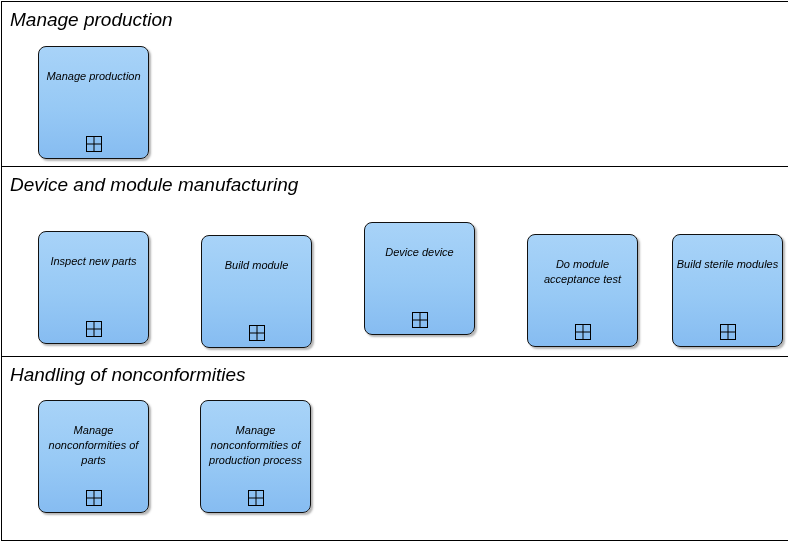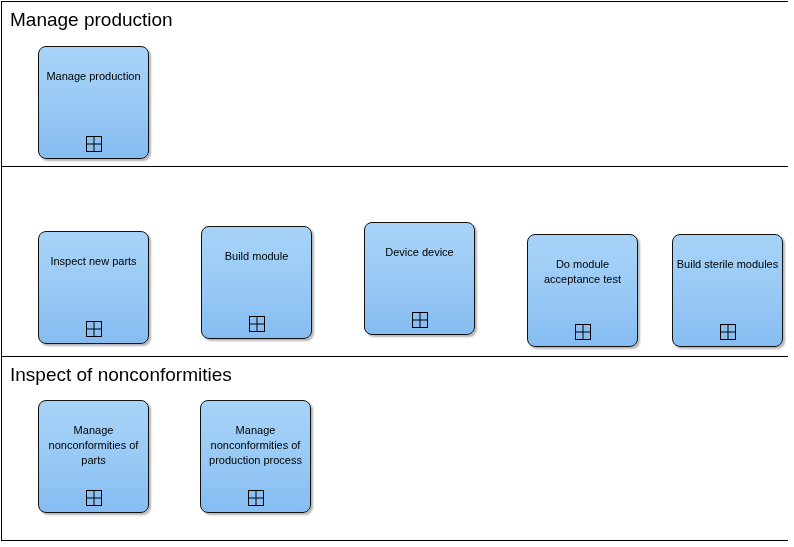--- a/index.html
+++ b/index.html
@@ -14,20 +14,21 @@
     position: absolute;
     left: 1px; top: 1px;
     width: 787px; height: 540px;
     border-top: 1.5px solid #000;
     border-left: 1.5px solid #000;
     border-bottom: 1.5px solid #000;
   }
   .lane {
     position: relative;
     width: 100%;
+    font-style: italic;
   }
   .lane-1 { height: 165px; border-bottom: 1.5px solid #000; }
   .lane-2 { height: 190px; border-bottom: 1.5px solid #000; }
   .lane-3 { height: 180px; }
   .lane-title {
     position: absolute;
     left: 8px; top: 7px;
     font-size: 19px;
     color: #000;
     white-space: nowrap;
@@ -70,31 +71,32 @@
       <div class="box-label">Manage production</div>
       <svg class="expand-icon" viewBox="0 0 16 16" width="16" height="16">
         <rect x="0.5" y="0.5" width="15" height="15" fill="none" stroke="#000" stroke-width="1"></rect>
         <line x1="0.5" y1="8" x2="15.5" y2="8" stroke="#000" stroke-width="1"></line>
         <line x1="8" y1="0.5" x2="8" y2="15.5" stroke="#000" stroke-width="1"></line>
       </svg>
     </div>
   </div>
 
   <div class="lane lane-2">
+    <div class="lane-title">Device and module manufacturing</div>
 
     <div class="box" style="left:36px; top:64px;">
       <div class="box-label">Inspect new parts</div>
       <svg class="expand-icon" viewBox="0 0 16 16" width="16" height="16">
         <rect x="0.5" y="0.5" width="15" height="15" fill="none" stroke="#000" stroke-width="1"></rect>
         <line x1="0.5" y1="8" x2="15.5" y2="8" stroke="#000" stroke-width="1"></line>
         <line x1="8" y1="0.5" x2="8" y2="15.5" stroke="#000" stroke-width="1"></line>
       </svg>
     </div>
 
-    <div class="box" style="left:199px; top:59px;padding-left:37px;">
+    <div class="box" style="left:199px; top:68px;padding-left:37px;">
       <div class="box-label">Build module</div>
       <svg class="expand-icon" viewBox="0 0 16 16" width="16" height="16">
         <rect x="0.5" y="0.5" width="15" height="15" fill="none" stroke="#000" stroke-width="1"></rect>
         <line x1="0.5" y1="8" x2="15.5" y2="8" stroke="#000" stroke-width="1"></line>
         <line x1="8" y1="0.5" x2="8" y2="15.5" stroke="#000" stroke-width="1"></line>
       </svg>
     </div>
 
     <div class="box" style="left:362px; top:55px;">
       <div class="box-label">Device device</div>
@@ -119,21 +121,21 @@
       <div class="box-label">Build sterile modules</div>
       <svg class="expand-icon" viewBox="0 0 16 16" width="16" height="16">
         <rect x="0.5" y="0.5" width="15" height="15" fill="none" stroke="#000" stroke-width="1"></rect>
         <line x1="0.5" y1="8" x2="15.5" y2="8" stroke="#000" stroke-width="1"></line>
         <line x1="8" y1="0.5" x2="8" y2="15.5" stroke="#000" stroke-width="1"></line>
       </svg>
     </div>
   </div>
 
   <div class="lane lane-3">
-    <div class="lane-title">Inspect of nonconformities</div>
+    <div class="lane-title">Handling of nonconformities</div>
 
     <div class="box" style="left:36px; top:43px;">
       <div class="box-label">Manage
 nonconformities of
 parts</div>
       <svg class="expand-icon" viewBox="0 0 16 16" width="16" height="16">
         <rect x="0.5" y="0.5" width="15" height="15" fill="none" stroke="#000" stroke-width="1"></rect>
         <line x1="0.5" y1="8" x2="15.5" y2="8" stroke="#000" stroke-width="1"></line>
         <line x1="8" y1="0.5" x2="8" y2="15.5" stroke="#000" stroke-width="1"></line>
       </svg>

